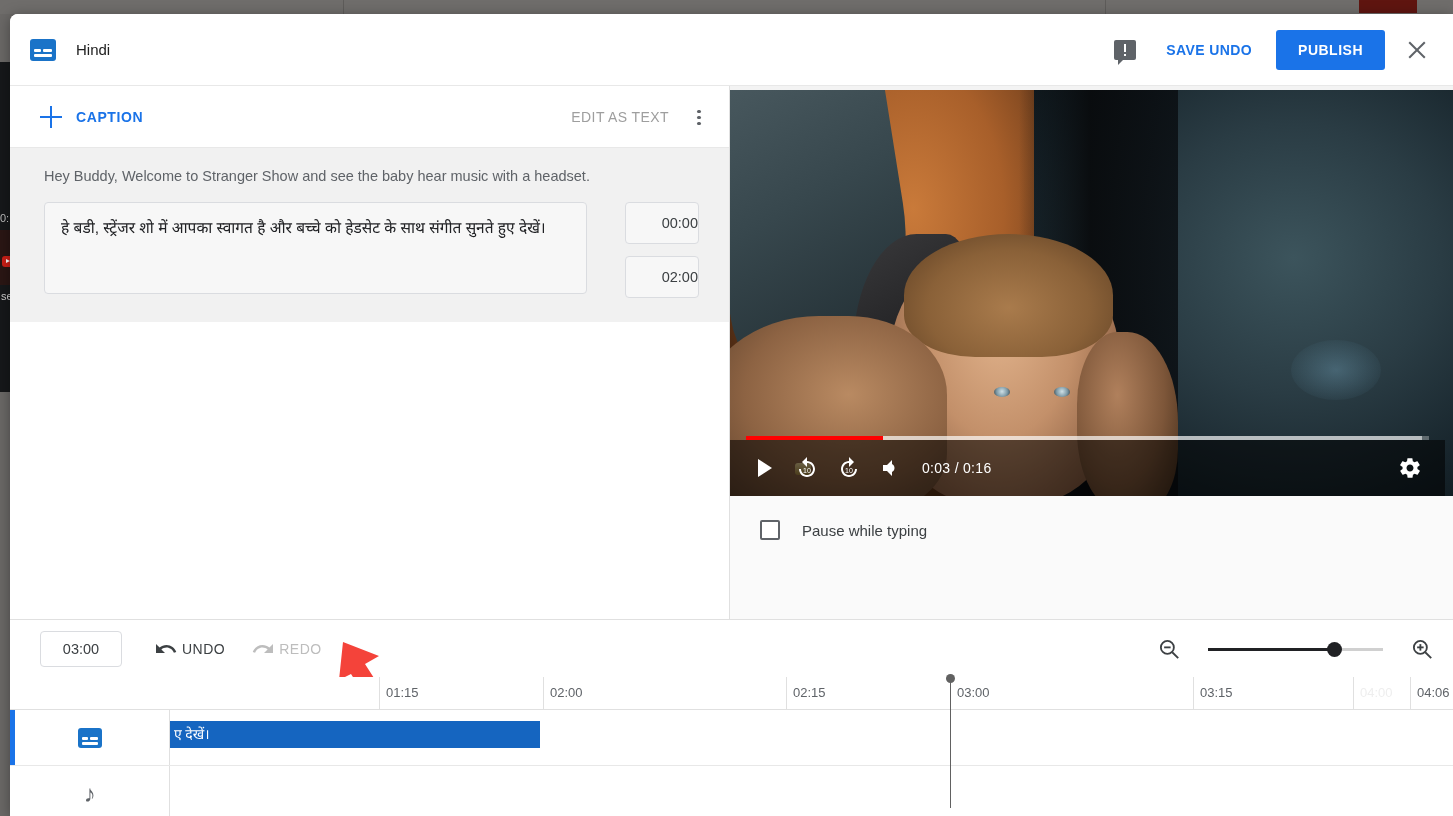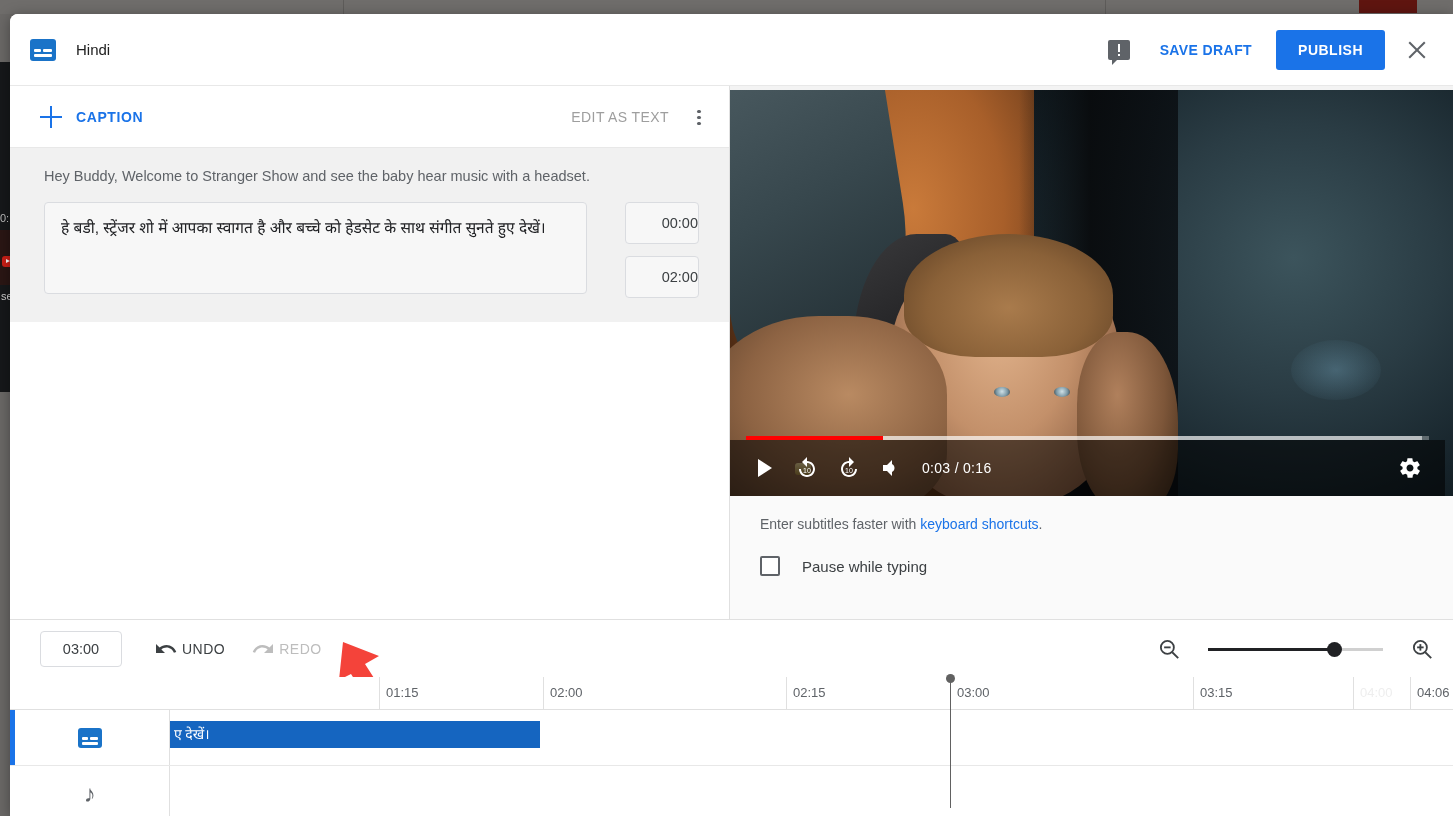--- a/index.html
+++ b/index.html
@@ -349,21 +349,21 @@
 
   <div class="hdr">
     <div class="lang-icon">
         <i></i>
       </div>
     <div class="hdr-title">Hindi</div>
     <div class="hdr-spacer"></div>
     <div class="feedback-icon">
         <span></span>
       </div>
-    <div class="save-draft">SAVE DRAFT</div>
+    <div class="save-draft">SAVE UNDO</div>
     <button class="publish-btn">PUBLISH</button>
     <div class="close-x"></div>
   </div>
 
   <div class="body-split">
 
     <div class="left-pane">
       <div class="cap-toolbar">
         <div class="add-caption">
           <div class="plus-icon"></div>
@@ -451,23 +451,20 @@
             <div class="ctrl-spacer"></div>
             <div class="ctrl-btn">
               <svg width="24" height="24" viewBox="0 0 24 24">
                 <path d="M19.4 13c.04-.3.06-.6.06-1s-.02-.7-.07-1l2.1-1.6c.2-.15.25-.4.12-.6l-2-3.4c-.12-.22-.37-.3-.6-.22l-2.5 1c-.5-.4-1.1-.73-1.7-.98l-.4-2.65c-.03-.24-.24-.42-.5-.42h-4c-.25 0-.46.18-.5.42l-.37 2.65c-.6.25-1.17.6-1.7.98l-2.5-1c-.22-.08-.48 0-.6.22l-2 3.4c-.13.2-.08.45.12.6L4.6 11c-.05.3-.07.66-.07 1s.02.7.07 1l-2.1 1.6c-.2.15-.25.4-.12.6l2 3.4c.12.22.37.3.6.22l2.5-1c.5.4 1.1.73 1.7.98l.37 2.65c.04.24.25.42.5.42h4c.25 0 .47-.18.5-.42l.4-2.65c.6-.25 1.17-.6 1.7-.98l2.5 1c.22.08.48 0 .6-.22l2-3.4c.12-.2.07-.45-.13-.6L19.4 13zM12 15.5c-1.93 0-3.5-1.57-3.5-3.5s1.57-3.5 3.5-3.5 3.5 1.57 3.5 3.5-1.57 3.5-3.5 3.5z" fill="#fff"></path>
               </svg>
             </div>
           </div>
         </div>
       </div>
 
-      <div class="subtitle-note">
-        <span>Enter subtitles faster with </span><a href="#">keyboard shortcuts</a><span>.</span>
-      </div>
 
       <div class="pause-row">
         <div class="chkbox"></div>
         <div class="pause-label">Pause while typing</div>
       </div>
     </div>
   </div>
 
   <div class="bottom-bar">
     <input class="tl-time-box" value="03:00" style="">

